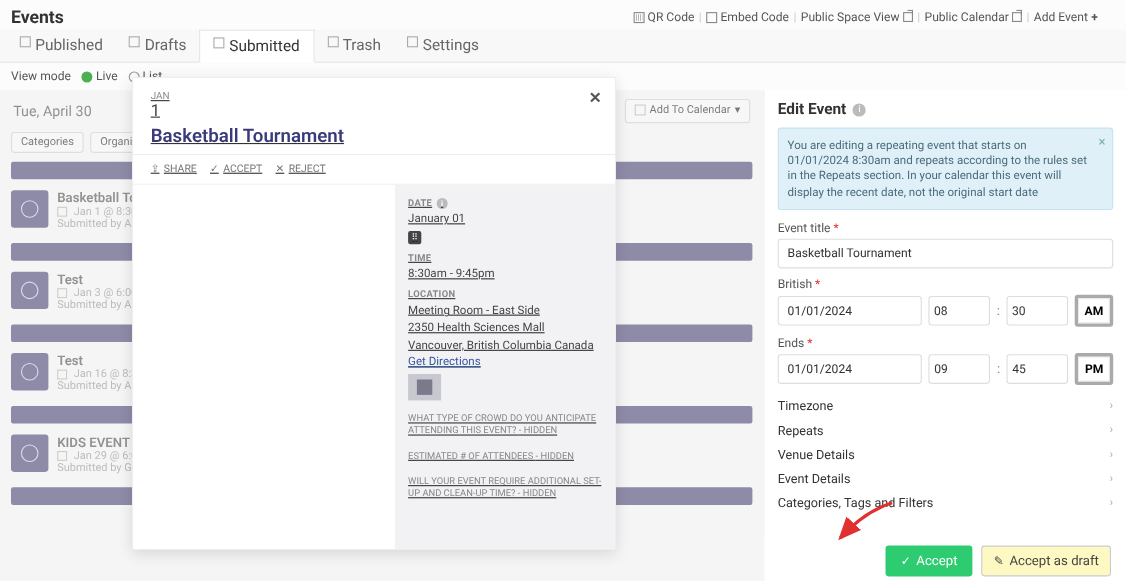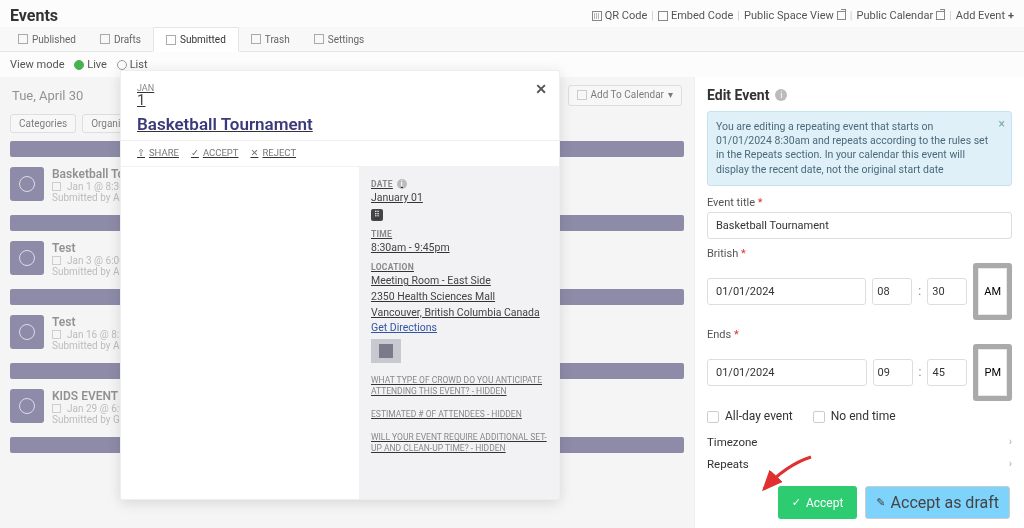--- a/index.html
+++ b/index.html
@@ -1,28 +1,28 @@
 <!DOCTYPE html>
 <html><head>
 <meta charset="utf-8">
 <style>
   * { box-sizing: border-box; margin: 0; padding: 0; font-family: -apple-system, BlinkMacSystemFont, "Segoe UI", Roboto, Arial, sans-serif; }
   body { background: #fcfcfc; width: 1024px; height: 528px; overflow: hidden; position: relative; font-size: 12px; color: #333; }
-  .topbar { display:flex; justify-content:space-between; align-items:center; padding:6px 10px 2px 10px; }
+  .topbar { display:flex; justify-content:space-between; align-items:center; padding:6px 26px 2px 10px; }
   .topbar h1 { font-size: 16px; font-weight: 700; color:#333; }
   .toplinks { font-size: 11px; color:#555; display:flex; gap:4px; align-items:center; }
   .toplinks .sep { color:#ccc; }
   .toplinks a { color:#555; text-decoration:none; cursor:pointer; display:inline-flex; align-items:center; gap:3px;}
   .icon-box { display:inline-block; width:10px; height:10px; border:1px solid #888; position:relative; }
   .icon-box.qr::before { content:""; position:absolute; inset:1px; background:repeating-linear-gradient(90deg,#888 0 1px,transparent 1px 2px); opacity:.6;}
   .icon-ext { display:inline-block; width:9px; height:9px; border:1px solid #888; position:relative; }
   .icon-ext::after{ content:""; position:absolute; right:-1px; top:-3px; width:4px; height:4px; border-top:1px solid #888; border-right:1px solid #888;}
   .icon-plus { font-weight:bold; }
   .tabs { display:flex; border-bottom:1px solid #e5e5e5; padding:0 6px; gap:0; background:#f8f8f8;}
-  .tabs .tab { padding:6px 12px; font-size:10px; color:#666; cursor:pointer; display:flex; align-items:center; gap:4px;}
+  .tabs .tab { padding:6px 12px; font-size:14px; color:#666; cursor:pointer; display:flex; align-items:flex-start; gap:4px;}
   .tabs .tab.active { background:#fff; border:1px solid #e5e5e5; border-bottom:1px solid #fff; margin-bottom:-1px; color:#333;}
   .tabicon { width:10px; height:10px; border:1px solid #aaa; display:inline-block;}
   .subbar { display:flex; align-items:center; padding:6px 10px; gap:10px; font-size:11px; color:#555;}
   .radio-dot { width:10px;height:10px;border-radius:50%; border:1px solid #999; display:inline-block; vertical-align:middle;}
   .radio-dot.green{ background:#4caf50; border-color:#4caf50;}
   .columns { display:flex; height:calc(100% - 76px); }
   .leftcol { flex:1; position:relative; padding:0 10px 10px 10px; overflow:hidden; background:#fafafa;}
   .leftcol.dimmed::after { content:""; position:absolute; inset:0; background:rgba(240,240,240,0.5); pointer-events:none;}
   .dayhdr { display:flex; justify-content:space-between; align-items:center; padding:8px 2px;}
   .dayhdr h2 { font-size:13px; font-weight:400;}
@@ -41,33 +41,33 @@
   .righthdr h2 { font-size:14px; font-weight:700; }
   .infoicon { width:12px;height:12px;border-radius:50%;background:#bbb;color:#fff;font-size:9px;display:inline-flex;align-items:center;justify-content:center;}
   .notice { background:#dff0f8; border:1px solid #c5e3ef; padding:8px 22px 8px 8px; font-size:10.5px; color:#4a6a7a; border-radius:3px; position:relative; margin-bottom:10px; line-height:1.35;}
   .notice .close { position:absolute; right:6px; top:4px; color:#7aa; cursor:pointer; font-size:12px;}
   .fld { margin-bottom:8px; }
   .fldlabel { font-size:11px; color:#555; margin-bottom:3px; display:block;}
   .req { color:#d33; }
   .txtinput { width:100%; border:1px solid #ddd; border-radius:3px; padding:6px 8px; font-size:11px; color:#333;}
   .dtrow { display:flex; gap:6px; align-items:center;}
   .dtrow .txtinput.date { flex:1; min-width:0;}
-  .dtrow .txtinput.sm { width:40px; padding:6px 4px;}
+  .dtrow .txtinput.sm { width:56px; padding:6px 4px;}
   .dtrow span.colon { color:#888;}
-  .ampm { border:5px solid #0f766e; background:#f5f5f5; padding:17px 6px; font-size:11px; border-radius:3px;}
+  .ampm { border:3px solid #0f766e; background:#f5f5f5; padding:5px 6px; font-size:11px; border-radius:3px;font-weight:bold;}
   .ampm.active { background:#ffffff; border-color:#aaa; box-shadow:0 0 0 1px #e9e9e9 inset;}
   .chkrow { display:flex; gap:20px; align-items:center; margin:6px 0 8px 0;}
   .chk { width:12px; height:12px; border:1px solid #ccc; border-radius:2px; display:inline-block; margin-right:6px; vertical-align:middle;}
   .acc-list { margin-top:2px;}
   .acc-item { display:flex; justify-content:space-between; align-items:center; padding:4px 0; font-size:11.5px; color:#333; cursor:pointer;}
   .acc-item .chev { color:#aaa; font-size:11px;}
   .footerbtns { display:flex; justify-content:flex-end; gap:8px; padding:10px 14px; border-top:1px solid transparent; background:#fff;}
   .btn-accept { background:#2ecc71; color:#fff; border:none; padding:6px 14px; border-radius:3px; font-size:12px; cursor:pointer; display:inline-flex; align-items:center; gap:5px;}
   .btn-accept::before{content:"\2713"; font-size:11px;}
-  .btn-draft { background:#7dd3fc; border:1px solid #ccc; color:#444; padding:6px 10px; border-radius:3px; font-size:16px; cursor:pointer; display:inline-flex; align-items:center; gap:5px;}
+  .btn-draft { background:#fef9c3; border:1px solid #ccc; color:#444; padding:6px 10px; border-radius:3px; font-size:12px; cursor:pointer; display:inline-flex; align-items:center; gap:5px;}
   .btn-draft::before{content:"\270E"; font-size:11px;}
   
   .modal { position:absolute; left:120px; top:70px; width:440px; height:430px; background:#fff; box-shadow:0 3px 14px rgba(0,0,0,0.12); border:1px solid #eee; border-radius:2px; display:flex; flex-direction:column; z-index:10;text-decoration:underline;}
   .modal-hdr { padding:12px 16px 6px 16px; border-bottom:1px solid #eee; position:relative;}
   .modal-date { font-size:9px; color:#888; }
   .modal-date .daynum { font-size:15px; color:#444; display:block; line-height:1;}
   .modal-title { font-size:17px; font-weight:600; color:#3a3a7a; margin-top:6px;}
   .modal-close { position:absolute; top:10px; right:12px; font-size:14px; font-weight:bold; color:#555; cursor:pointer;}
   .modal-actions { display:flex; gap:12px; padding:6px 16px 8px 16px; font-size:9.5px; color:#777; border-bottom:1px solid #f2f2f2;}
   .modal-actions span{ display:inline-flex; align-items:center; gap:4px; cursor:pointer;}
@@ -247,24 +247,20 @@
         <label class="fldlabel"><span>Ends</span> <span class="req">*</span></label>
         <div class="dtrow">
           <input class="txtinput date" value="01/01/2024" style="">
           <input class="txtinput sm" value="09" style="">
           <span class="colon">:</span>
           <input class="txtinput sm" value="45" style="">
           <button class="ampm active">PM</button>
         </div>
       </div>
 
-      <div class="chkrow">
-        <label><span class="chk"></span><span>All-day event</span></label>
-        <label><span class="chk"></span><span>No end time</span></label>
-      </div>
 
       <div class="acc-list">
         <div class="acc-item">
             <span>Timezone</span>
             <span class="chev">›</span>
           </div>
         <div class="acc-item">
             <span>Repeats</span>
             <span class="chev">›</span>
           </div>

